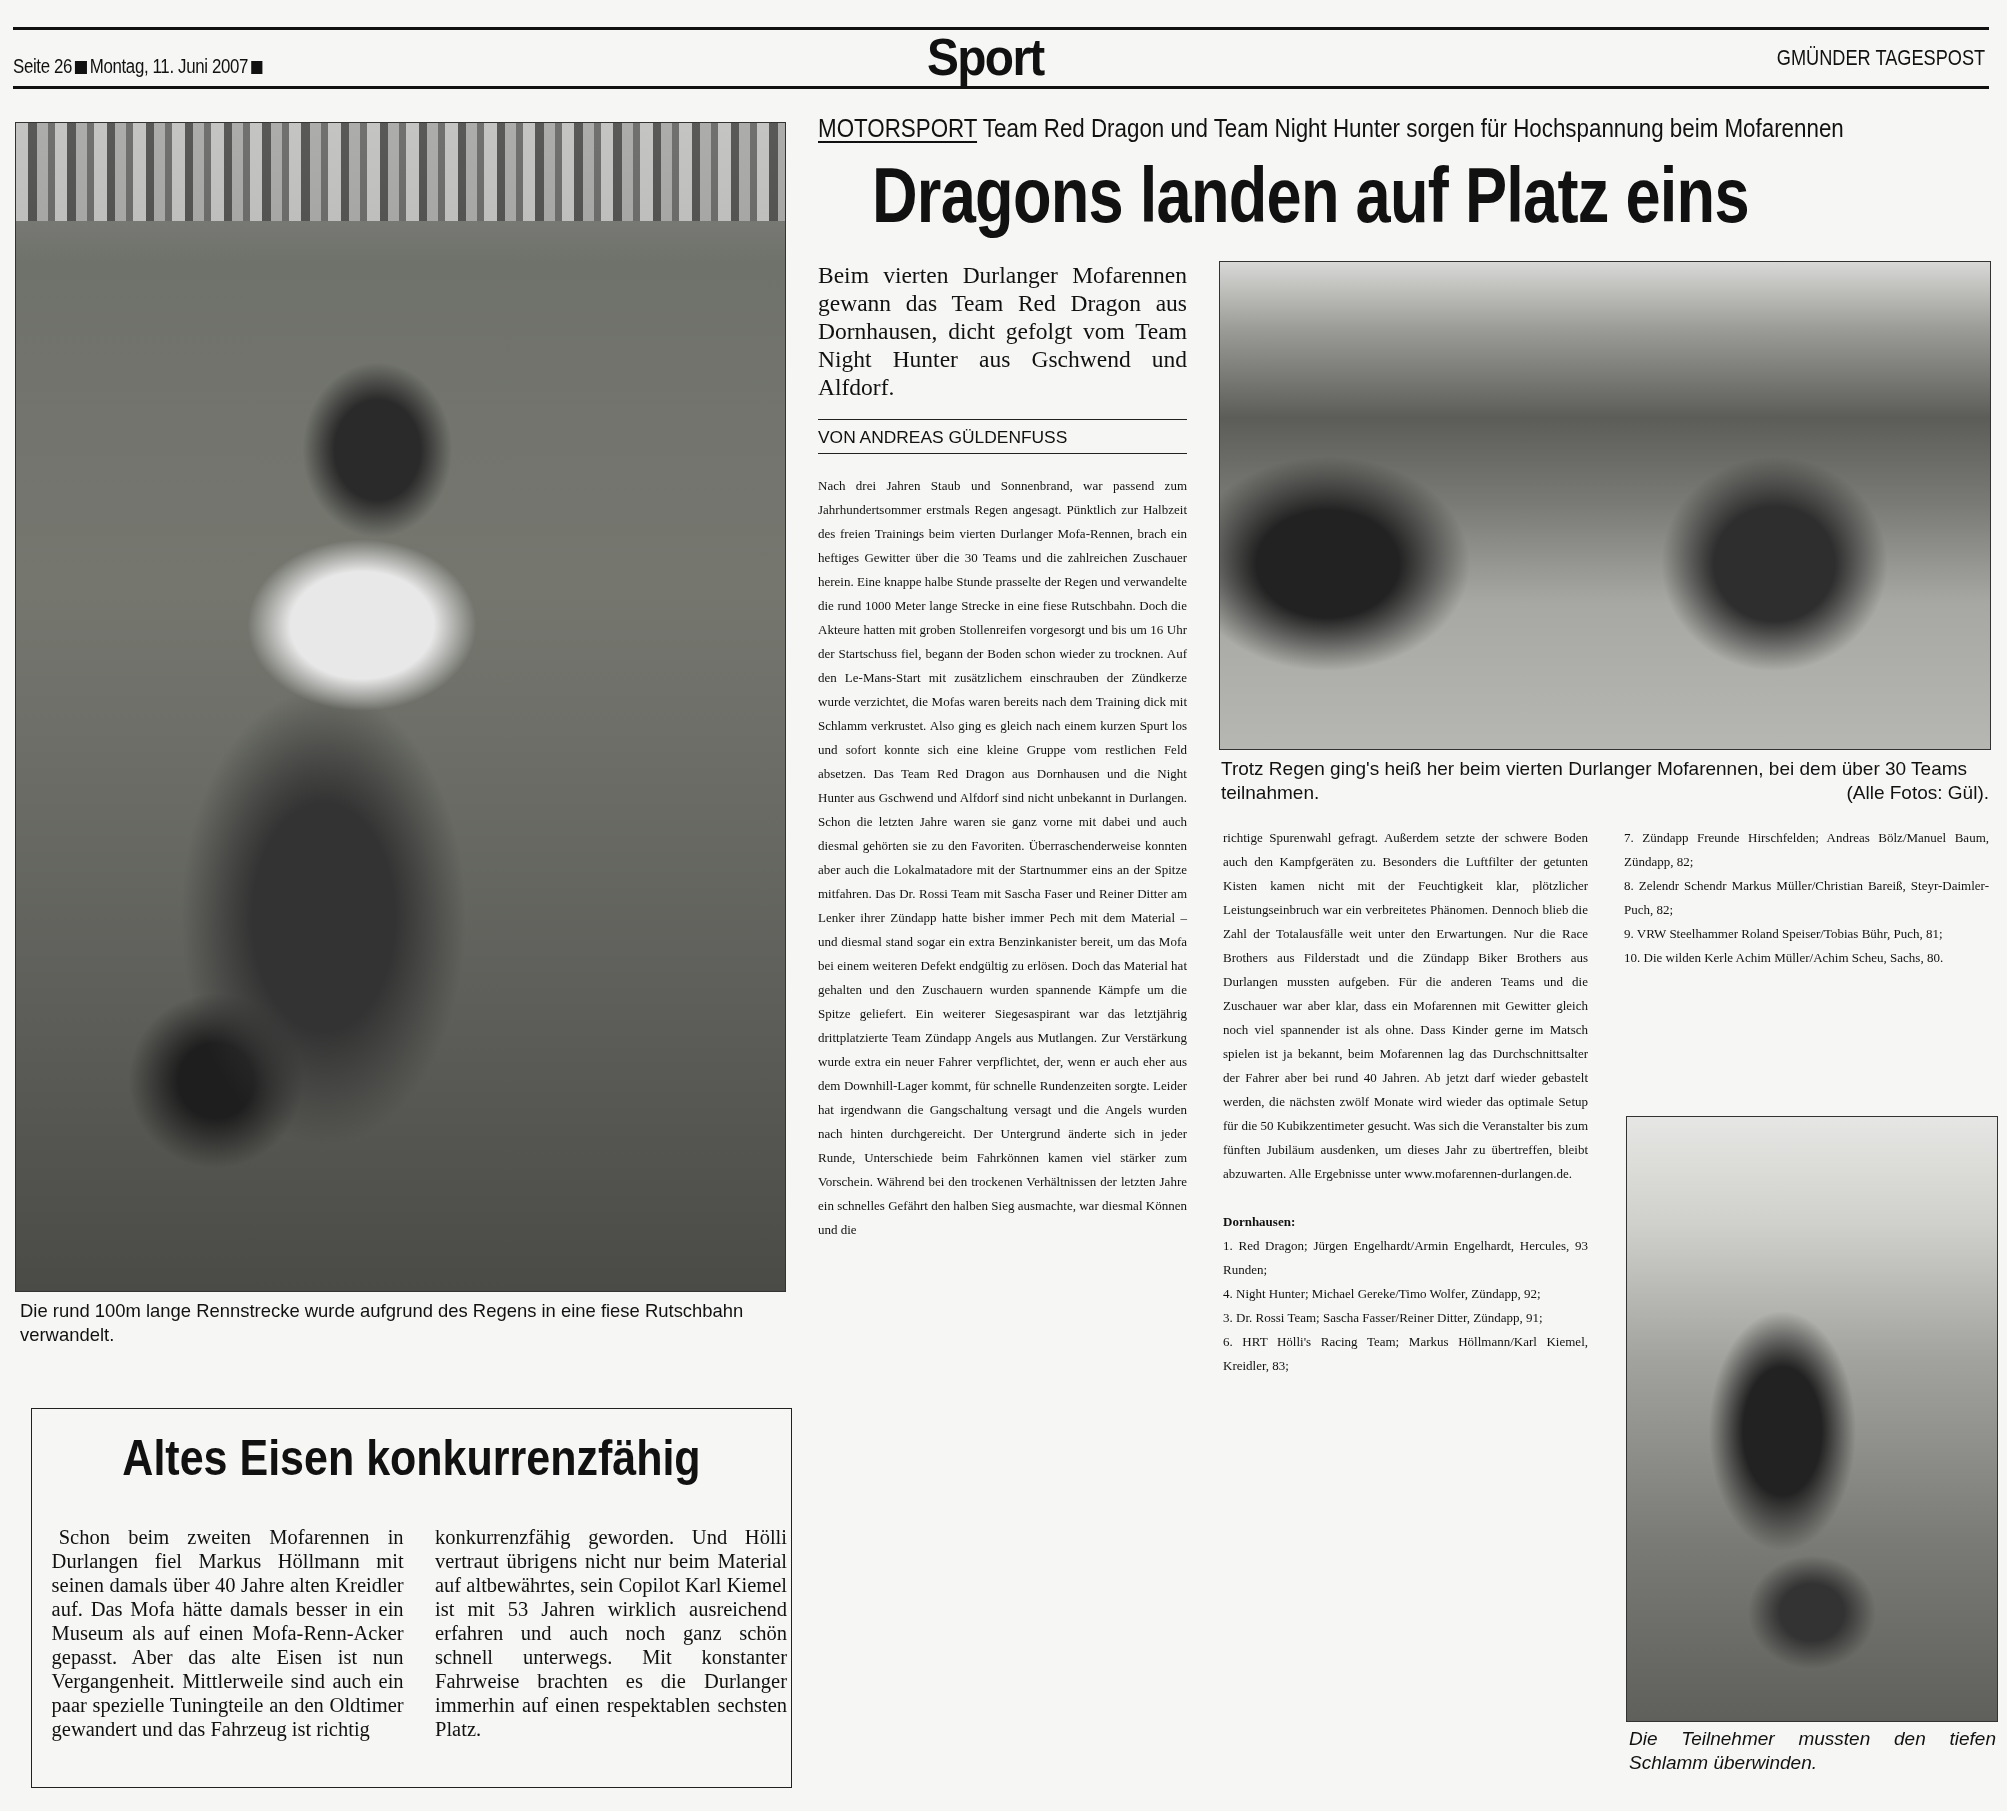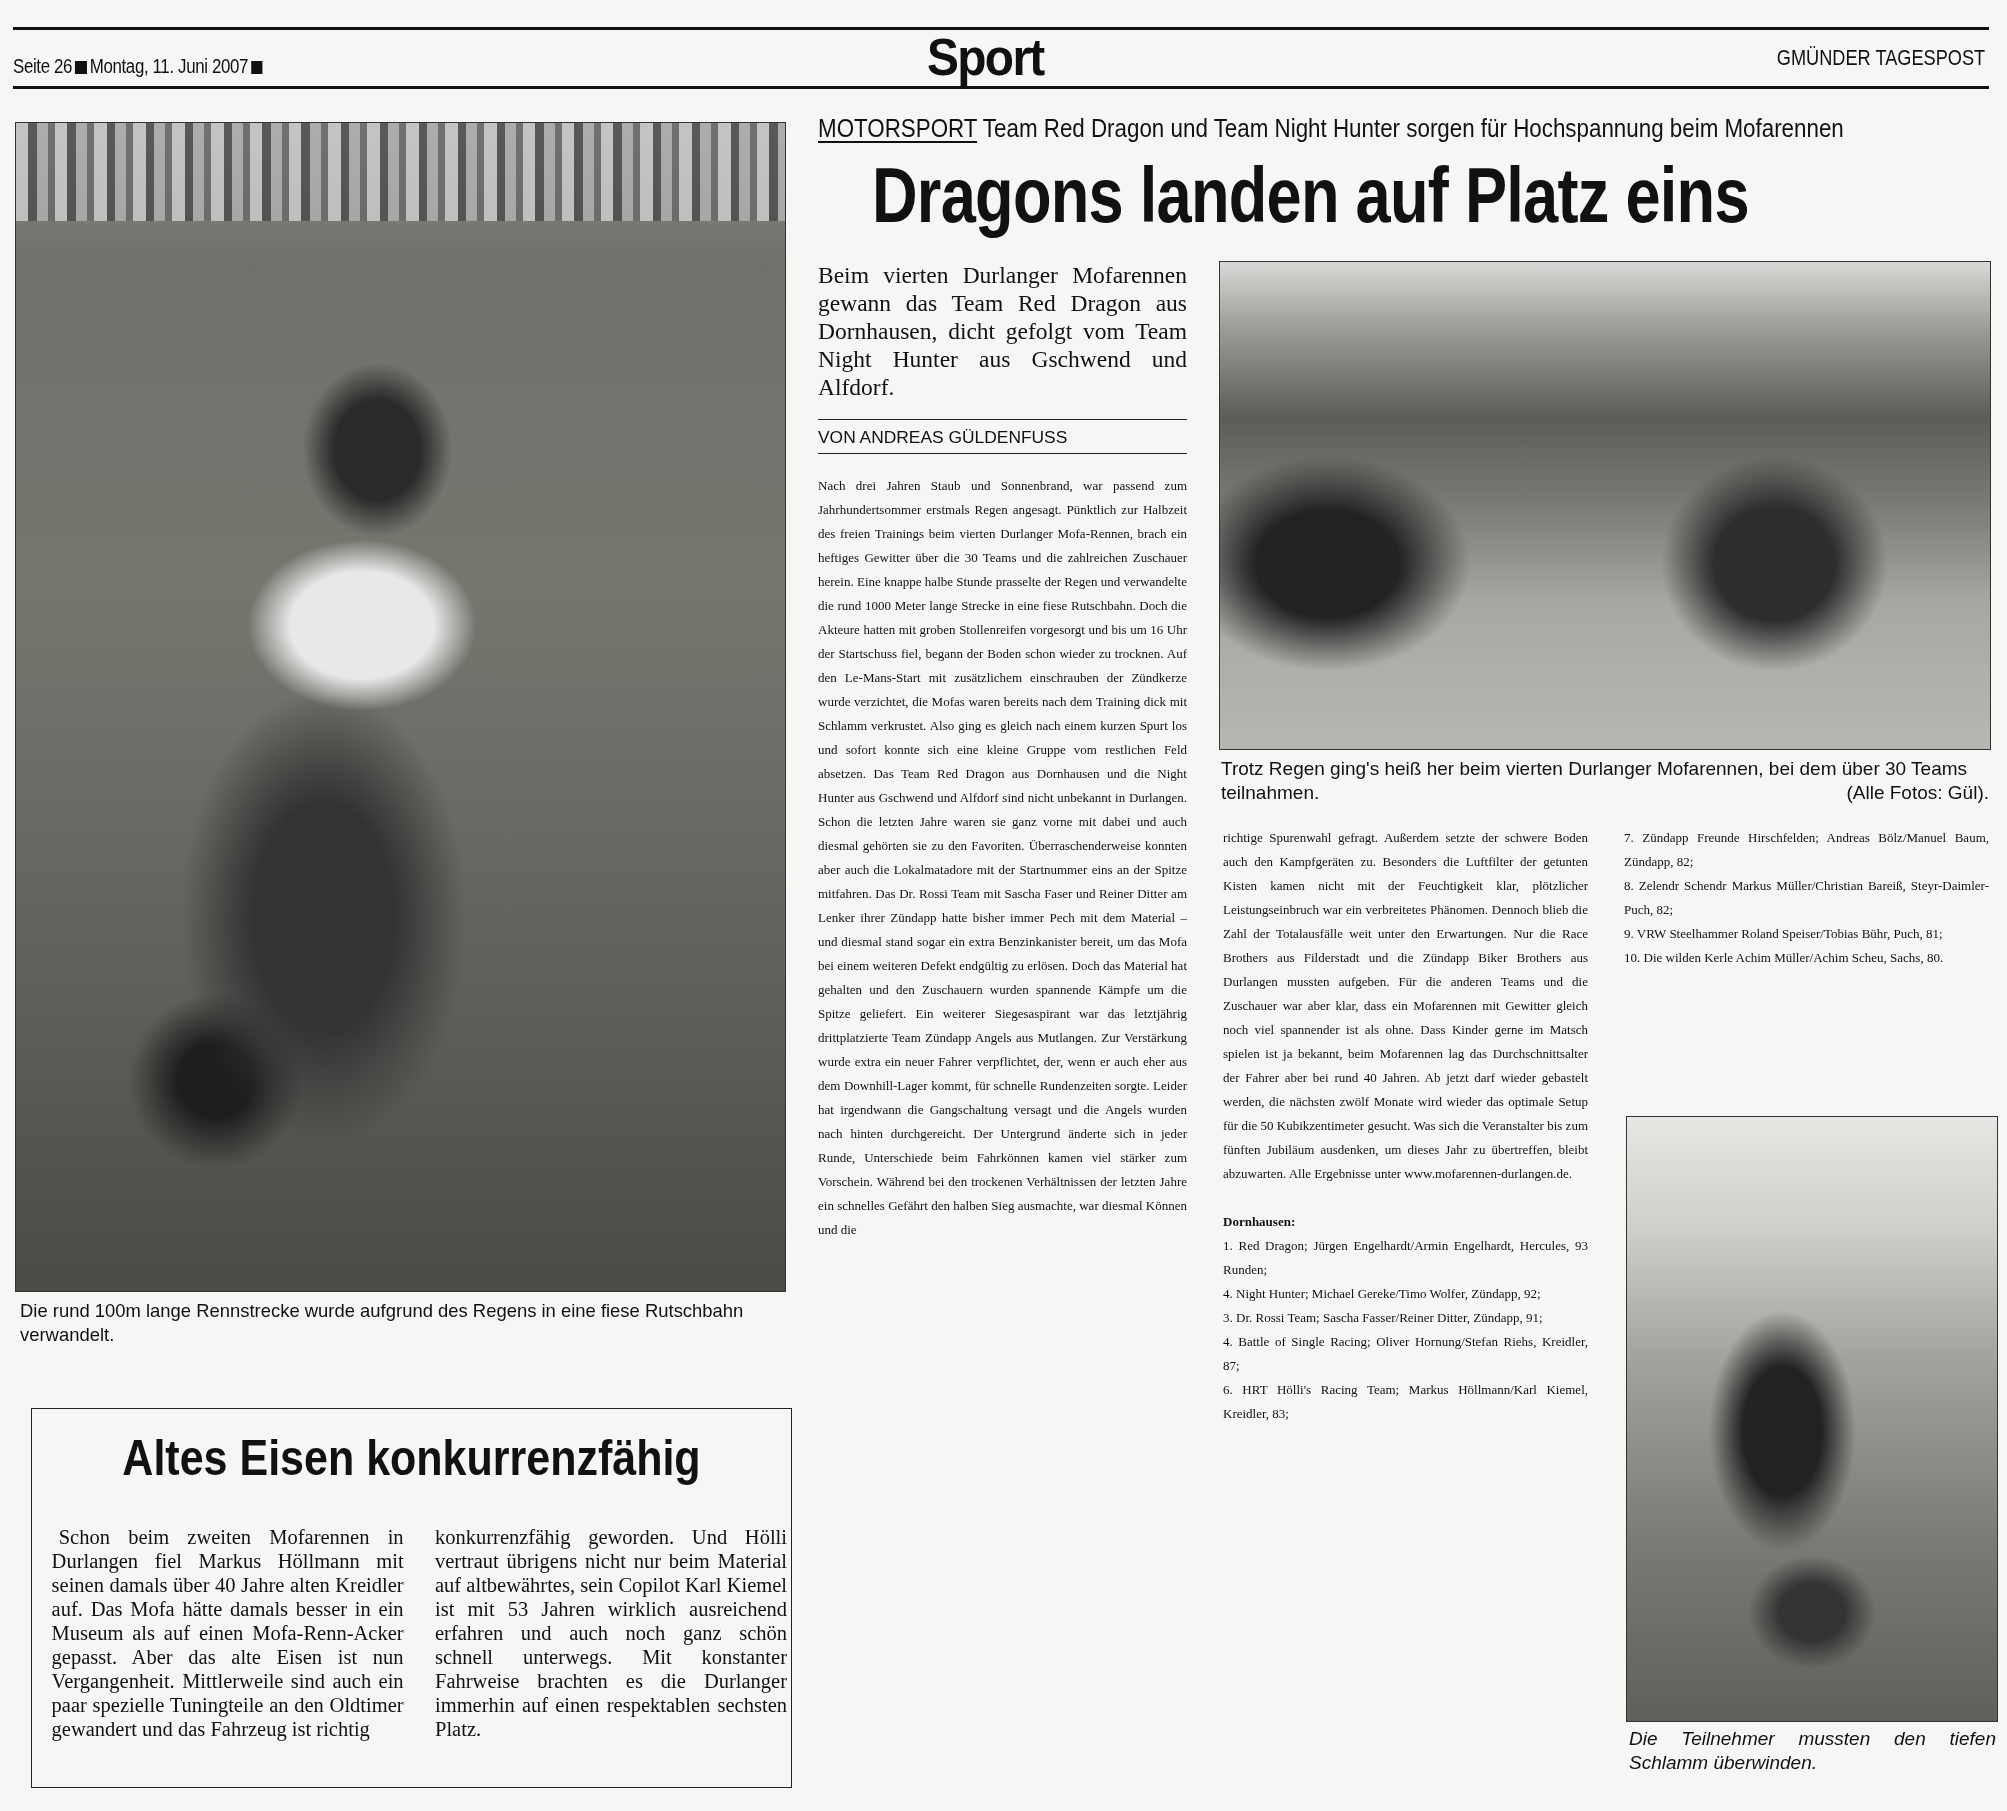--- a/index.html
+++ b/index.html
@@ -88,21 +88,20 @@
   <span>Trotz Regen ging's heiß her beim vierten Durlanger Mofarennen, bei dem über 30 Teams teilnahmen.</span>
   <span class="credit">(Alle Fotos: Gül).</span>
 </div>
 
 <div class="col serif col2">
   <p>richtige Spurenwahl gefragt. Außerdem setzte der schwere Boden auch den Kampfgeräten zu. Besonders die Luftfilter der getunten Kisten kamen nicht mit der Feuchtigkeit klar, plötzlicher Leistungseinbruch war ein verbreitetes Phänomen. Dennoch blieb die Zahl der Totalausfälle weit unter den Erwartungen. Nur die Race Brothers aus Filderstadt und die Zündapp Biker Brothers aus Durlangen mussten aufgeben. Für die anderen Teams und die Zuschauer war aber klar, dass ein Mofarennen mit Gewitter gleich noch viel spannender ist als ohne. Dass Kinder gerne im Matsch spielen ist ja bekannt, beim Mofarennen lag das Durchschnittsalter der Fahrer aber bei rund 40 Jahren. Ab jetzt darf wieder gebastelt werden, die nächsten zwölf Monate wird wieder das optimale Setup für die 50 Kubikzentimeter gesucht. Was sich die Veranstalter bis zum fünften Jubiläum ausdenken, um dieses Jahr zu übertreffen, bleibt abzuwarten. Alle Ergebnisse unter www.mofarennen-durlangen.de.</p>
   <p class="results-head">Dornhausen:</p>
   <p>1. Red Dragon; Jürgen Engelhardt/Armin Engelhardt, Hercules, 93 Runden;</p>
   <p>4. Night Hunter; Michael Gereke/Timo Wolfer, Zündapp, 92;</p>
   <p>3. Dr. Rossi Team; Sascha Fasser/Reiner Ditter, Zündapp, 91;</p>
-  <p>4. Battle of Single Racing; Oliver Hornung/Stefan Riehs, Kreidler, 87;</p>
   <p>6. HRT Hölli's Racing Team; Markus Höllmann/Karl Kiemel, Kreidler, 83;</p>
 </div>
 
 <div class="col serif col3">
   <p>7. Zündapp Freunde Hirschfelden; Andreas Bölz/Manuel Baum, Zündapp, 82;</p>
   <p>8. Zelendr Schendr Markus Müller/Christian Bareiß, Steyr-Daimler-Puch, 82;</p>
   <p>9. VRW Steelhammer Roland Speiser/Tobias Bühr, Puch, 81;</p>
   <p>10. Die wilden Kerle Achim Müller/Achim Scheu, Sachs, 80.</p>
 </div>
 

